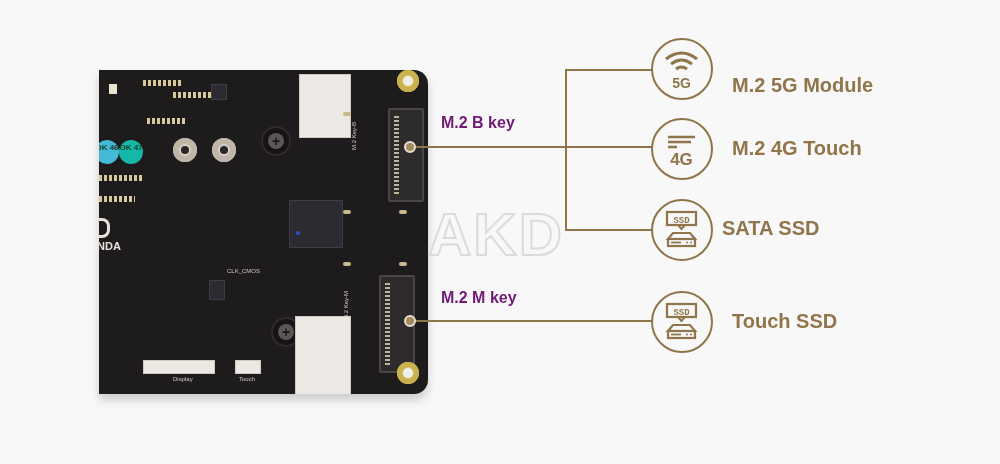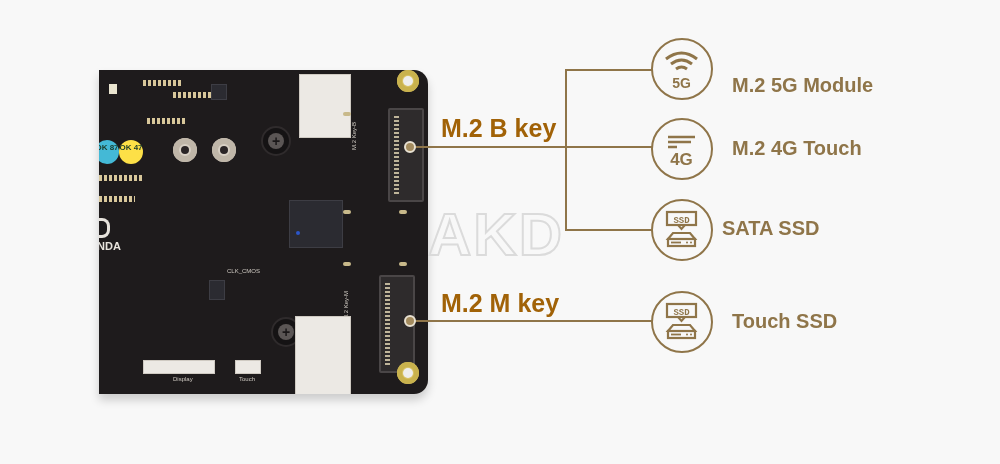--- a/index.html
+++ b/index.html
@@ -17,39 +17,39 @@
   .standoff::after { content:""; position:absolute; left:8px; top:8px; width:8px; height:8px; border-radius:50%; background:#2a2526; }
   .sticker { position:absolute; width:24px; height:24px; border-radius:50%; font-size:8px; font-weight:bold; color:#1b3c2a; text-align:center; line-height:9px; padding-top:3px; box-sizing:border-box; }
   .screw { position:absolute; width:26px; height:26px; border-radius:50%; background:#151314; border:2px solid #2f2b2c; }
   .screw::before { content:""; position:absolute; left:5px; top:5px; width:16px; height:16px; border-radius:50%; background:#5b5655; }
   .screw::after { content:"+"; position:absolute; left:0; top:0; width:26px; line-height:26px; text-align:center; color:#1a1718; font-weight:bold; font-size:14px; }
   .silk { position:absolute; color:#cfcac2; font-size:6px; font-family:"Liberation Sans", sans-serif; }
   .dotrow { position:absolute; height:6px; background:repeating-linear-gradient(90deg,#d8c79a 0 3px, transparent 3px 5px); }
 
   .line { position:absolute; background:#8f7549; }
   .anchor-dot { position:absolute; width:12px; height:12px; border-radius:50%; background:#a38b5e; border:2px solid #e8e1d2; box-sizing:border-box; }
-  .key-label { position:absolute; font-size:25px; font-weight:bold; color:#a16207; white-space:nowrap; }
+  .key-label { position:absolute; font-size:16px; font-weight:bold; color:#701a75; white-space:nowrap; }
   .feature-circle { position:absolute; width:62px; height:62px; border-radius:50%; border:2.5px solid #8f7549; background:#f8f8f8; box-sizing:border-box; }
   .feature-circle svg { position:absolute; left:0; top:0; }
   .feature-label { position:absolute; font-size:20px; font-weight:bold; color:#8f7549; white-space:nowrap; }
   .watermark { position:absolute; left:428px; top:200px; font-size:60px; font-weight:bold; color:transparent; -webkit-text-stroke:2px #d8d8d8; letter-spacing:2px; opacity:0.9; }
 </style>
 </head>
 <body>
 
 <div class="board">
 
   <div class="comp" style="left:10px;top:14px;width:8px;height:10px;background:#e9e4cf;"></div>
   <div class="dotrow" style="left:44px;top:10px;width:40px;"></div>
   <div class="dotrow" style="left:74px;top:22px;width:46px;"></div>
   <div class="dotrow" style="left:48px;top:48px;width:40px;"></div>
   <div class="chip" style="left:112px;top:14px;width:14px;height:14px;"></div>
 
-  <div class="sticker" style="left:-4px;top:70px;background:#44b9d6;"><span>OK 87</span></div>
-  <div class="sticker" style="left:20px;top:70px;background:#fde047;"><span>OK 47</span></div>
+  <div class="sticker" style="left:-4px;top:70px;background:#44b9d6;"><span>OK 46</span></div>
+  <div class="sticker" style="left:20px;top:70px;background:#14b8a6;"><span>OK 47</span></div>
 
   <div class="standoff" style="left:74px;top:68px;"></div>
   <div class="standoff" style="left:113px;top:68px;"></div>
 
   <div class="dotrow" style="left:0;top:105px;width:44px;"></div>
   <div class="dotrow" style="left:0;top:126px;width:36px;"></div>
 
   <div class="silk" style="left:-2px;top:148px;font-size:10px;font-weight:bold;color:#e7e3dc;">
     <span style="display:inline-block;width:10px;height:14px;border:3px solid #e7e3dc;border-left:none;border-radius:0 8px 8px 0;vertical-align:middle;"></span>
   </div>

